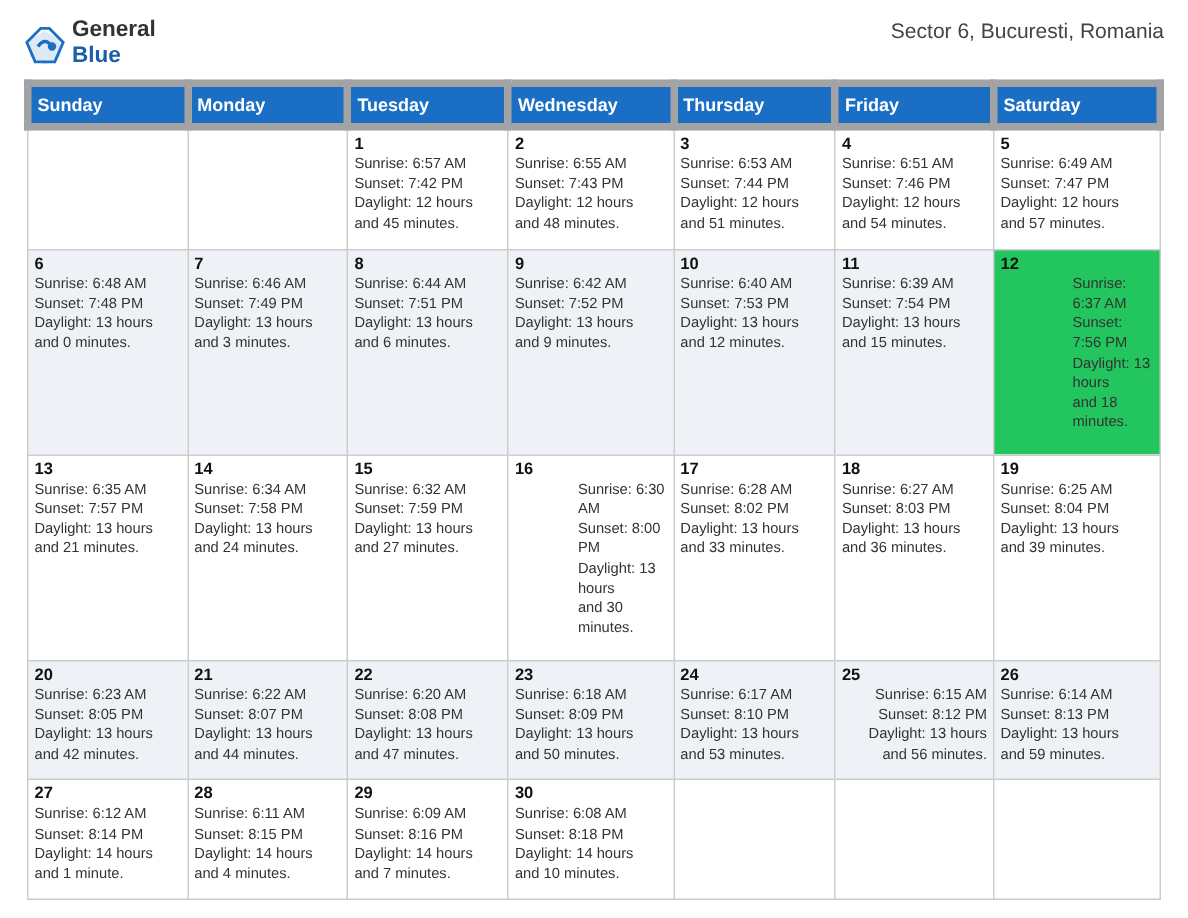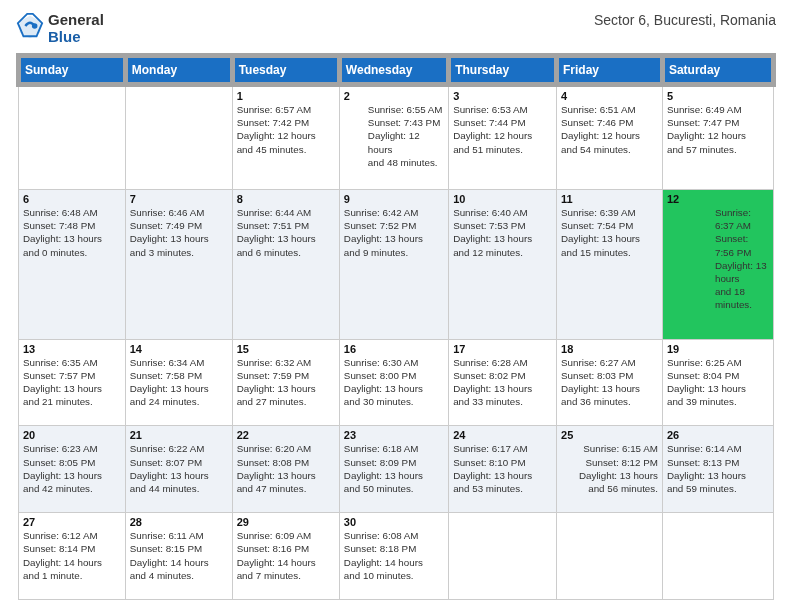--- a/index.html
+++ b/index.html
@@ -18,21 +18,21 @@
       flex-direction: column;
     }
     .header {
       display: flex;
       justify-content: space-between;
       align-items: flex-start;
       margin-bottom: 8px;
     }
     .logo {
       display: flex;
-      align-items: flex-start;
+      align-items: flex-end;
       gap: 2px;
     }
     .logo-text {
       display: flex;
       flex-direction: column;
       line-height: 1.1;
     }
     .logo-general {
       font-size: 15px;
       font-weight: bold;
@@ -139,21 +139,21 @@
           <td style="background: rgb(255, 255, 255);"></td>
           <td style="background: rgb(255, 255, 255);">
             <span class="day-number">1</span>
             <div class="day-detail" style="white-space: pre-line;">Sunrise: 6:57 AM
 Sunset: 7:42 PM
 Daylight: 12 hours
 and 45 minutes.</div>
           </td>
           <td style="background: rgb(255, 255, 255);">
             <span class="day-number">2</span>
-            <div class="day-detail" style="white-space: pre-line; margin-left: 24px;">Sunrise: 6:55 AM
+            <div class="day-detail" style="white-space: pre-line;">Sunrise: 6:55 AM
 Sunset: 7:43 PM
 Daylight: 12 hours
 and 48 minutes.</div>
           </td>
           <td style="background: rgb(255, 255, 255);">
             <span class="day-number">3</span>
             <div class="day-detail" style="white-space: pre-line;">Sunrise: 6:53 AM
 Sunset: 7:44 PM
 Daylight: 12 hours
 and 51 minutes.</div>
@@ -241,21 +241,21 @@
           </td>
           <td style="background: rgb(255, 255, 255);">
             <span class="day-number">15</span>
             <div class="day-detail" style="white-space: pre-line;">Sunrise: 6:32 AM
 Sunset: 7:59 PM
 Daylight: 13 hours
 and 27 minutes.</div>
           </td>
           <td style="background: rgb(255, 255, 255);">
             <span class="day-number">16</span>
-            <div class="day-detail" style="white-space: pre-line;">Sunrise: 6:30 AM
+            <div class="day-detail" style="white-space: pre-line; margin-left: 42px;">Sunrise: 6:30 AM
 Sunset: 8:00 PM
 Daylight: 13 hours
 and 30 minutes.</div>
           </td>
           <td style="background: rgb(255, 255, 255);">
             <span class="day-number">17</span>
             <div class="day-detail" style="white-space: pre-line;">Sunrise: 6:28 AM
 Sunset: 8:02 PM
 Daylight: 13 hours
 and 33 minutes.</div>

